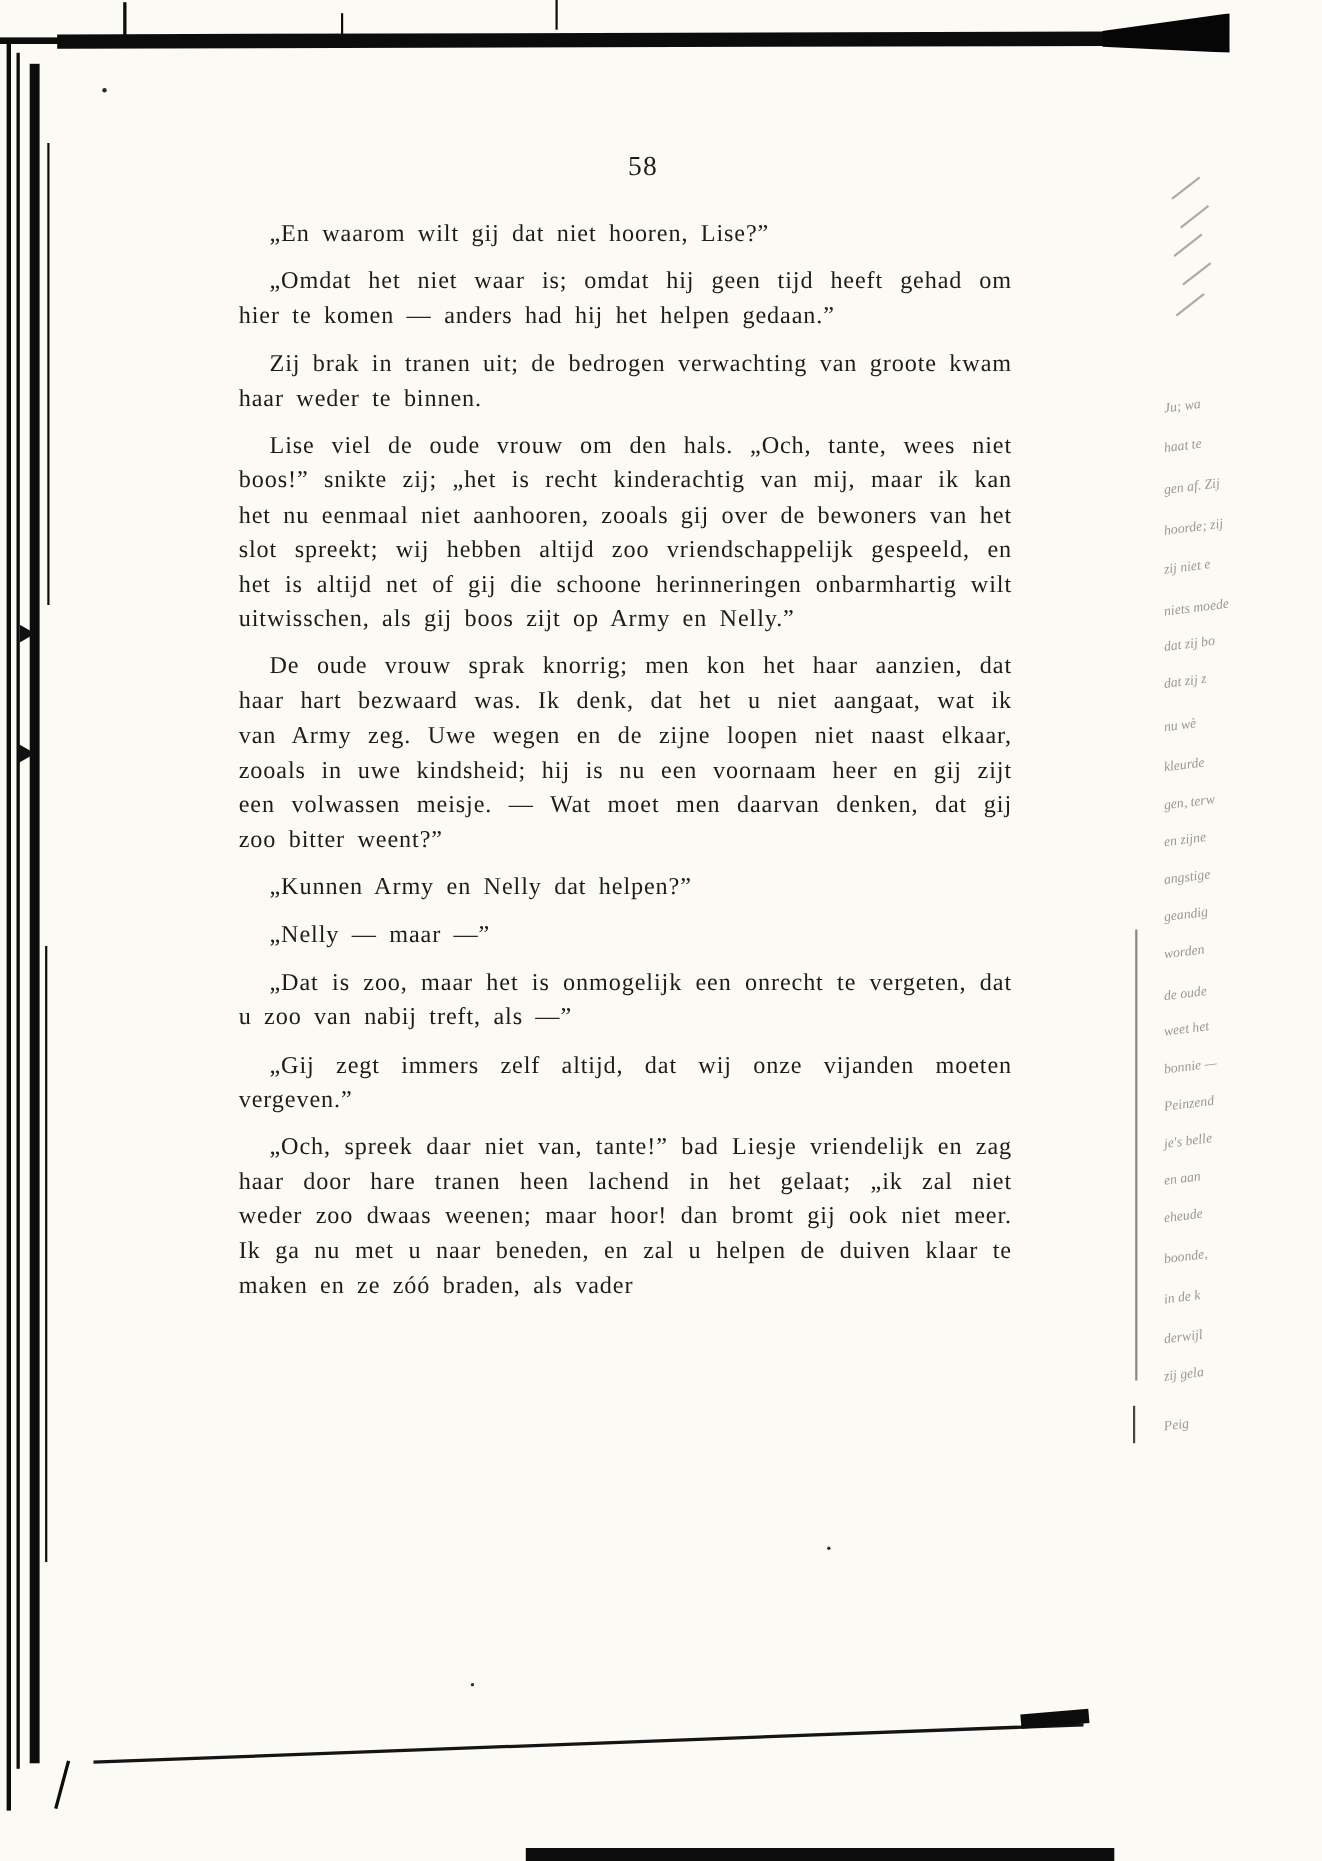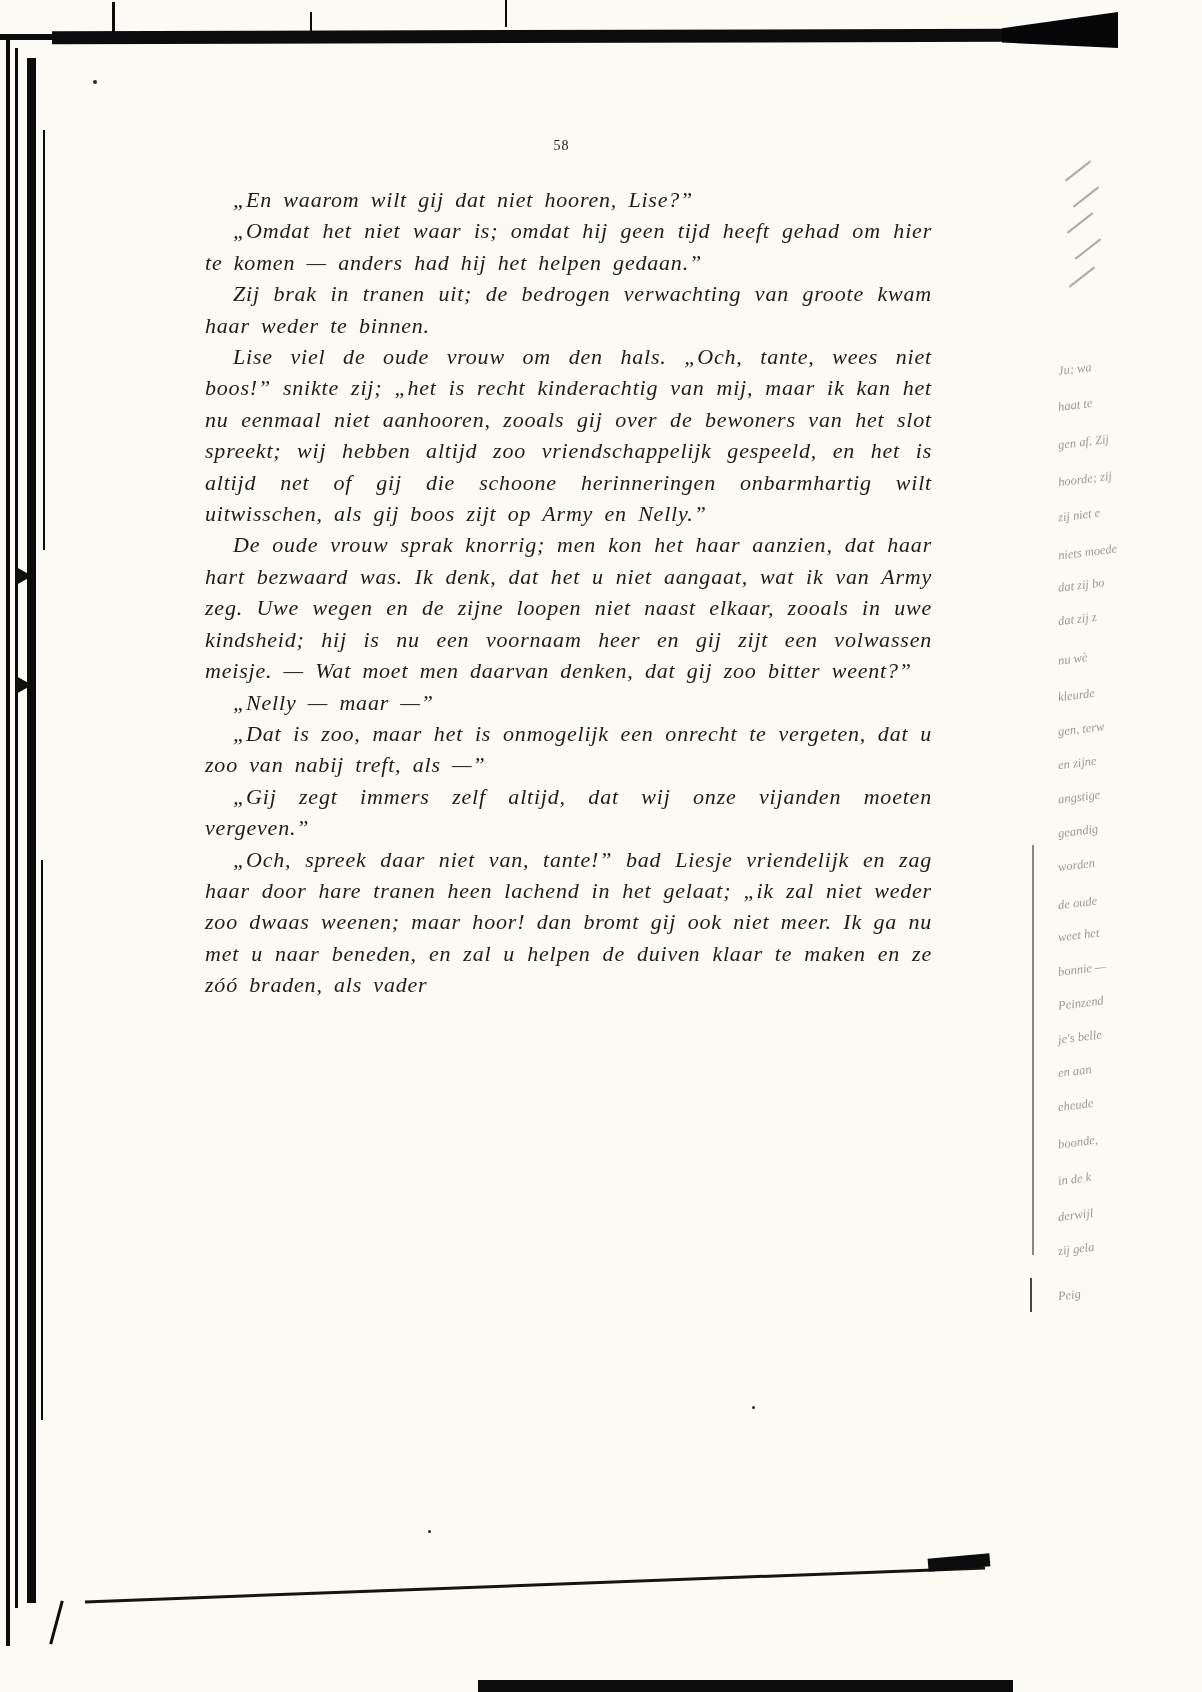--- a/index.html
+++ b/index.html
@@ -7,31 +7,31 @@
     width: 1202px; height: 1692px;
     background: #fbfaf5;
     position: relative;
     overflow: hidden;
     font-family: "Liberation Serif", serif;
   }
   .page { position: absolute; inset: 0; }
 
   
   .page-number {
-    position: absolute; left: 198px; top: 138px; width: 727px;
-    text-align: center; font-size: 14px; letter-spacing: 1px; color: #1d1c18;
+    position: absolute; left: 221px; top: 138px; width: 727px;
+    text-align: center; font-size: 25px; letter-spacing: 1px; color: #1d1c18;
   }
   .text-block {
     position: absolute; left: 205px; top: 184px; width: 727px;
     color: #1d1c18;
     font-size: 22px; line-height: 31.4px;
     letter-spacing: 0.8px; word-spacing: 5px;
     text-align: justify;
   }
-  .text-block p { margin: 0; text-indent: 28px; font-style: italic; }
+  .text-block p { margin: 12px; text-indent: 28px; }
 
   
   .fragment {
     position: absolute; left: 1058px;
     font-size: 12.5px; font-style: italic;
     color: #8b8979; opacity: 0.85;
     transform: rotate(-7deg);
     white-space: nowrap;
   }
   .scribble {
@@ -88,20 +88,21 @@
   <div class="dot" style="left:428px; top:1530px; width:3px; height:3px;"></div>
 
   <div class="page-number">58</div>
 
   <div class="text-block">
     <p>„En waarom wilt gij dat niet hooren, Lise?”</p>
     <p>„Omdat het niet waar is; omdat hij geen tijd heeft gehad om hier te komen — anders had hij het helpen gedaan.”</p>
     <p>Zij brak in tranen uit; de bedrogen verwachting van groote kwam haar weder te binnen.</p>
     <p>Lise viel de oude vrouw om den hals. „Och, tante, wees niet boos!” snikte zij; „het is recht kinderachtig van mij, maar ik kan het nu eenmaal niet aanhooren, zooals gij over de bewoners van het slot spreekt; wij hebben altijd zoo vriendschappelijk gespeeld, en het is altijd net of gij die schoone herinneringen onbarmhartig wilt uitwisschen, als gij boos zijt op Army en Nelly.”</p>
     <p>De oude vrouw sprak knorrig; men kon het haar aanzien, dat haar hart bezwaard was. Ik denk, dat het u niet aangaat, wat ik van Army zeg. Uwe wegen en de zijne loopen niet naast elkaar, zooals in uwe kindsheid; hij is nu een voornaam heer en gij zijt een volwassen meisje. — Wat moet men daarvan denken, dat gij zoo bitter weent?”</p>
+    <p>„Kunnen Army en Nelly dat helpen?”</p>
     <p>„Nelly — maar —”</p>
     <p>„Dat is zoo, maar het is onmogelijk een onrecht te vergeten, dat u zoo van nabij treft, als —”</p>
     <p>„Gij zegt immers zelf altijd, dat wij onze vijanden moeten vergeven.”</p>
     <p>„Och, spreek daar niet van, tante!” bad Liesje vriendelijk en zag haar door hare tranen heen lachend in het gelaat; „ik zal niet weder zoo dwaas weenen; maar hoor! dan bromt gij ook niet meer. Ik ga nu met u naar beneden, en zal u helpen de duiven klaar te maken en ze zóó braden, als vader</p>
   </div>
 
   <div class="scribble" style="left:1062px; top:170px;"></div>
   <div class="scribble" style="left:1070px; top:196px;"></div>
   <div class="scribble" style="left:1064px; top:222px;"></div>
   <div class="scribble" style="left:1072px; top:248px;"></div>

